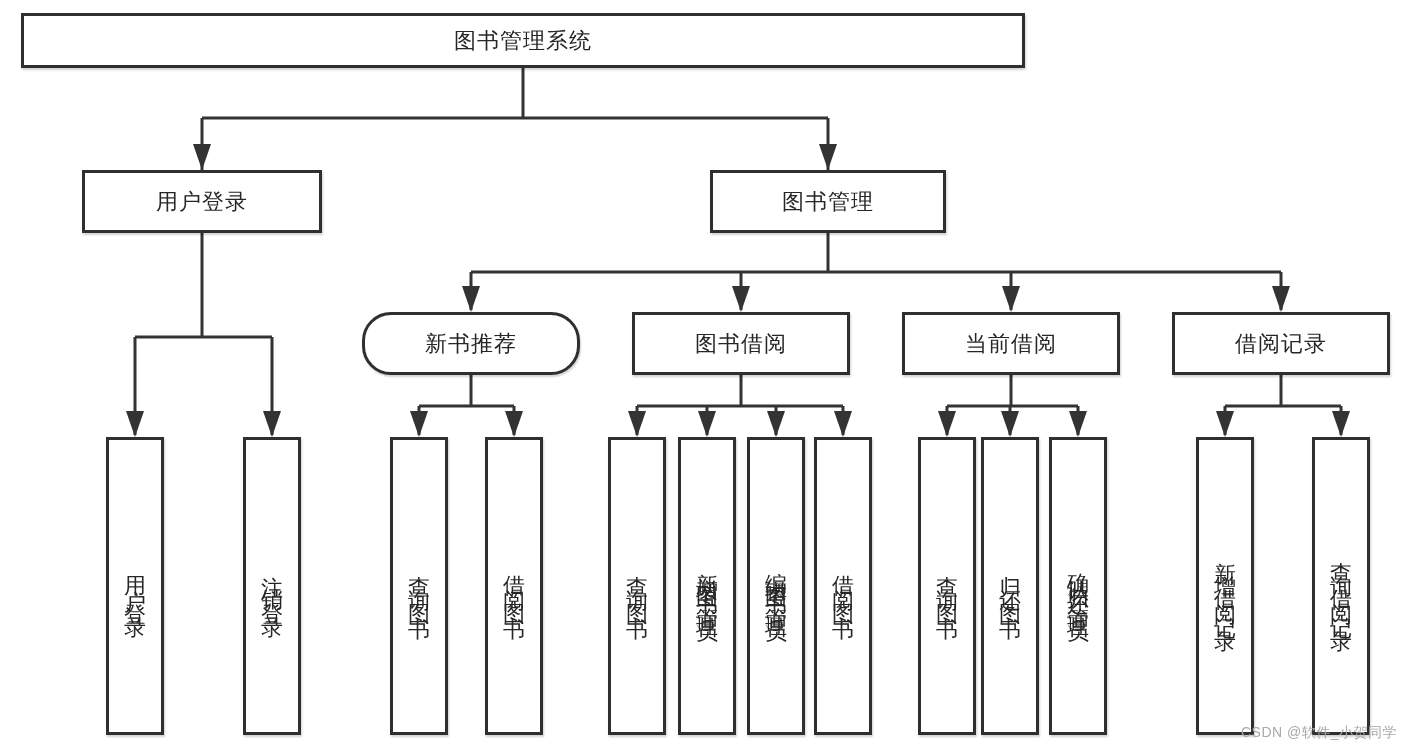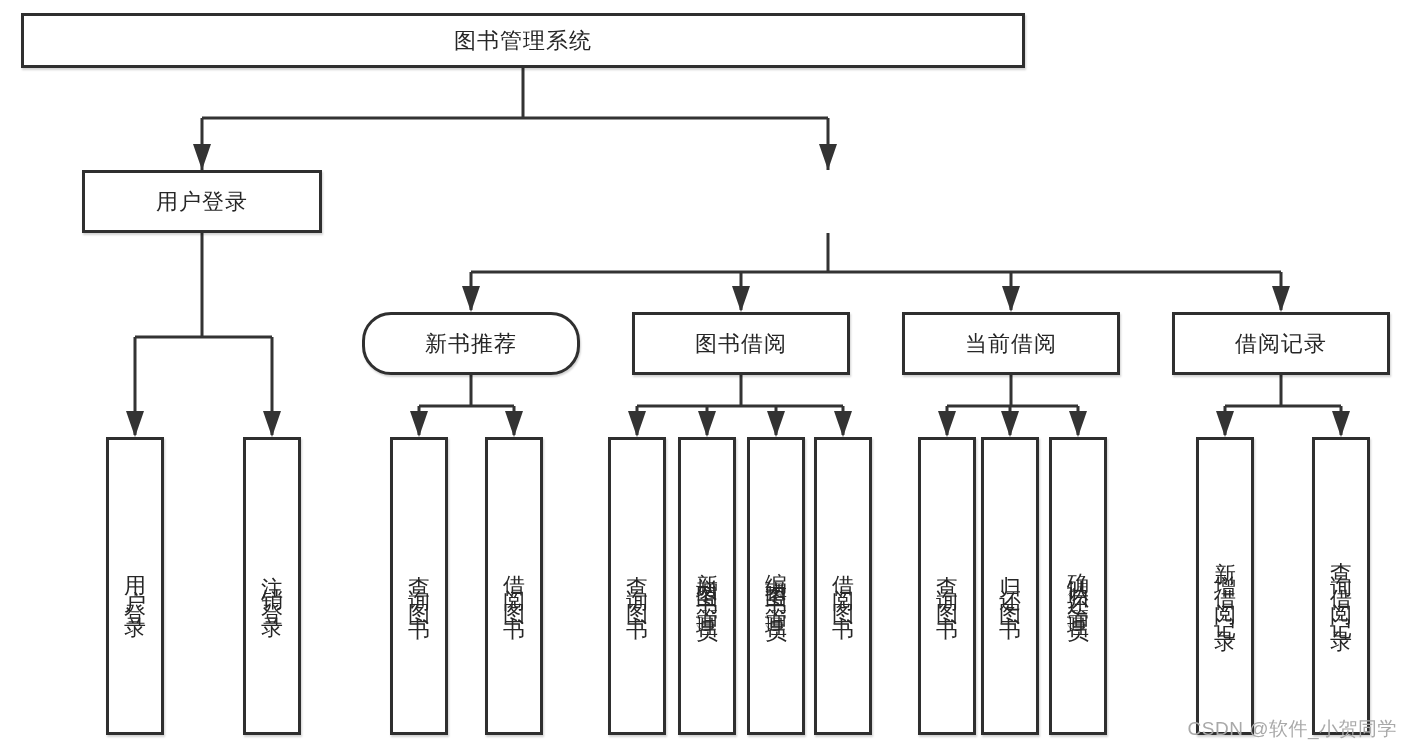--- a/index.html
+++ b/index.html
@@ -16,21 +16,21 @@
     font-size:22px;color:var(--text,#262626);letter-spacing:1px;
     box-shadow:1px 2px 2px rgba(0,0,0,0.18);
     z-index:2;
   }
   .lvl1{left:21px;top:13px;width:1004px;height:55px;}
   .lvl2,.lvl3{height:63px;}
   .leaf{width:58px;height:298px;top:437px;}
   .leaf span{writing-mode:vertical-rl;text-orientation:mixed;letter-spacing:14px;line-height:1;}
   .leaf.long span{letter-spacing:7px;}
   .watermark{
-    position:absolute;right:8px;bottom:5px;font-size:19px;color:var(--wm,#a9a9a9);
+    position:absolute;right:8px;bottom:5px;font-size:14px;color:var(--wm,#a9a9a9);
     letter-spacing:0.5px;z-index:5;margin-left:20px;
   }
 </style>
 </head>
 <body>
 
 <div class="stage">
 
   <svg class="wires" viewBox="0 0 1405 747" aria-hidden="true">
     <path d="M523 68 V118 M202 118 H828 M202 118 V170 M828 118 V170
@@ -61,20 +61,23 @@
     <polygon points="1216,411 1234,411 1225,437"></polygon>
     <polygon points="1332,411 1350,411 1341,437"></polygon>
   </svg>
 
   <div class="node lvl1">
     <span>图书管理系统</span>
   </div>
 
   <div class="node lvl2" style="left:82px;top:170px;width:240px;">
     <span>用户登录</span>
+  </div>
+  <div class="node lvl2" style="left:710px;top:170px;width:236px;">
+    <span>图书管理</span>
   </div>
 
   <div class="node lvl3" style="left:362px;top:312px;width:218px;border-radius:29px;">
     <span>新书推荐</span>
   </div>
   <div class="node lvl3" style="left:632px;top:312px;width:218px;align-items:center;">
     <span>图书借阅</span>
   </div>
   <div class="node lvl3" style="left:1172px;top:312px;width:218px;">
     <span>借阅记录</span>

